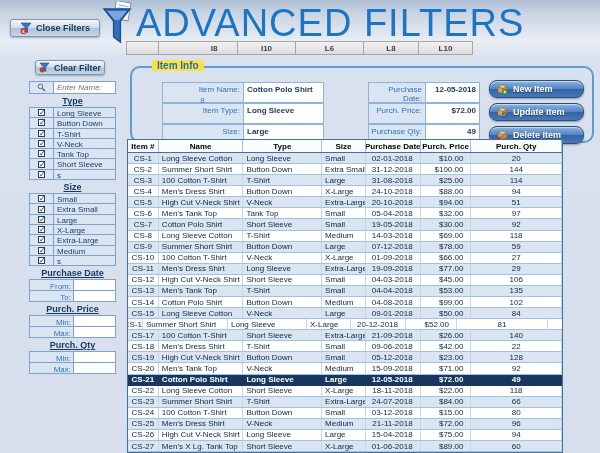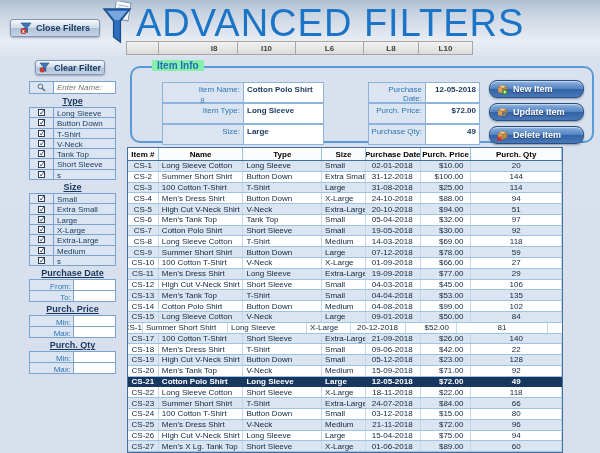--- a/index.html
+++ b/index.html
@@ -23,21 +23,21 @@
   #clear-filter  { left:35px; top:60px; width:70px; height:15px; }
   
   .col-strip { position:absolute; left:127px; top:41px; height:14px; display:flex; }
   .col-strip .cell {
     background:linear-gradient(180deg,#f2f2f2,#dcdcdc); border:1px solid #a6a6a6; margin-left:-1px;
     font-size:8px; font-weight:bold; color:#3f3f3f; display:flex; align-items:center; justify-content:center;
   }
   
   .groupbox { position:absolute; left:130px; top:66px; width:464px; height:77px;
     border:2px solid #5b9bd5; border-radius:10px; }
-  .group-legend { position:absolute; left:20px; top:-8px; padding:0 5px; background:#86efac;
+  .group-legend { position:absolute; left:20px; top:-8px; padding:0 5px; background:#fde047;
     font-size:10px; font-weight:bold; color:#1f6db5; }
   .field { position:absolute; display:flex; height:21px; font-size:8px; }
   .flabel { background:#dbe5f1; color:#2e75b6; text-align:right; padding:2px 3px 0 0;
     border:1px solid #8eb4dc; border-right:none; }
   .fvalue { background:#fff; color:#17365d; font-weight:bold; padding:2px 3px 0 3px;
     border:1px solid #8eb4dc; flex:1; white-space:nowrap; overflow:hidden; }
   .f-left  { left:162px; width:162px; }
   .f-left  .flabel { width:81px; }
   .f-right { left:368px; width:112px; }
   .f-right .flabel { width:57px; }
@@ -66,21 +66,21 @@
   .chk-row { height:11.3px; }
   .chk-cell { width:24px; border-right:1px solid #7ba3cf; display:flex; align-items:center; justify-content:center; cursor:pointer; }
   .chk-box { width:7px; height:7px; border:1px solid #2f3b52; background:#fbfcfe; position:relative; }
   .chk-box::after { content:"\2713"; position:absolute; left:0; top:-2px; font-size:8px; color:#1c2638; }
   .chk-label { flex:1; font-size:8px; color:#17365d; padding:1px 0 0 3px; white-space:nowrap; }
   .range-row { height:12px; }
   .range-label { width:44px; font-size:8px; color:#2e75b6; text-align:right; padding:2px 2px 0 0;
     border-right:1px solid #7ba3cf; }
   .range-value { flex:1; background:#fff; }
   
-  .table { position:absolute; left:127px; top:147px; width:436px; bottom:0;
+  .table { position:absolute; left:127px; top:139px; width:436px; bottom:0;
     display:flex; flex-direction:column; border:1px solid #41719c; background:#fff; }
   .thead { display:flex; height:13px; background:#fbfcfe; border-bottom:1px solid #41719c; }
   .th { font-size:8px; font-weight:bold; color:#000; display:flex; align-items:center; justify-content:center;
     border-right:1px solid #9dc3e6; overflow:hidden; white-space:nowrap; }
   .tbody { flex:1; display:flex; flex-direction:column; }
   .tr { flex:1 1 0; min-height:0; display:flex; border-bottom:1px solid #9dc3e6; }
   .tr.band { background:#dbe5f1; }
   .tr.selected { background:#17375e; color:#fff; font-weight:bold; border-bottom-color:#17375e; }
   .td { font-size:8px; color:inherit; display:flex; align-items:center;
     border-right:1px solid #c3d6ea; overflow:hidden; white-space:nowrap; }

